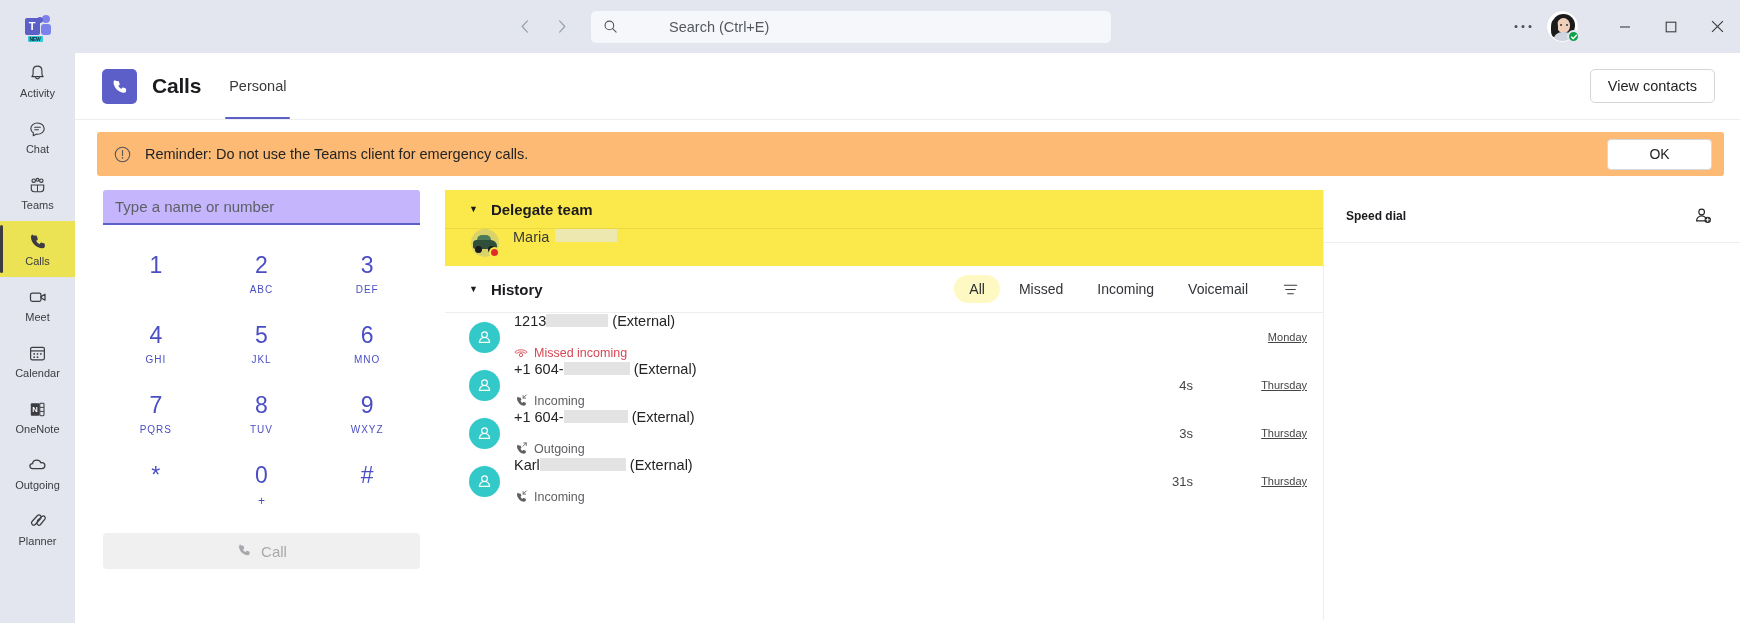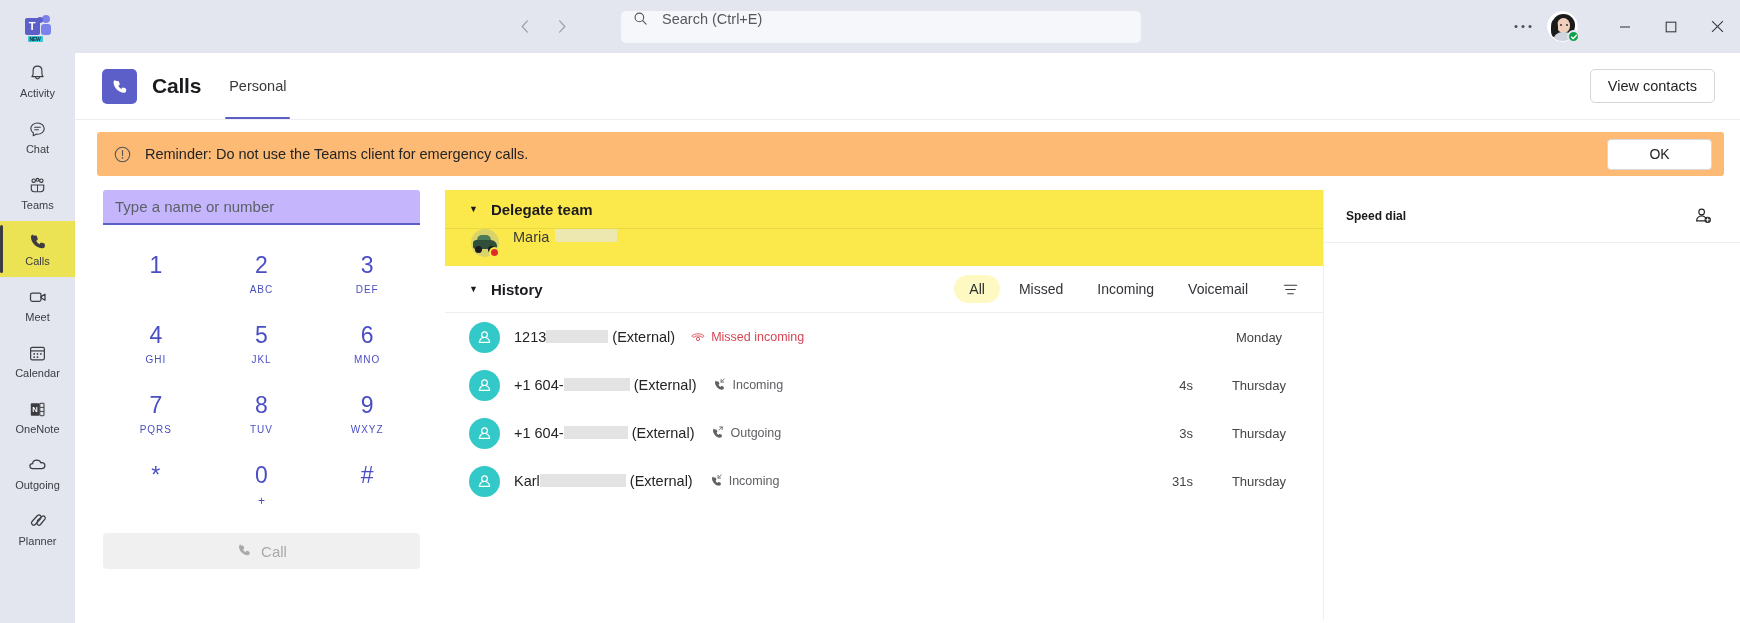--- a/index.html
+++ b/index.html
@@ -30,23 +30,24 @@
   .teams-logo .newbadge {
     position:absolute; left:3px; bottom:-3px; background:#33c9d6; color:#123;
     font-size:5px; font-weight:bold; padding:0 2px; border-radius:1px; letter-spacing:-.2px;
   }
   .nav-arrows { display: flex; gap: 4px; margin-left: 434px; }
   .nav-btn {
     width: 32px; height: 32px; display: flex; align-items: center; justify-content: center;
     color: #9aa0ad; font-size: 17px; border-radius: 4px; cursor: pointer;
   }
   .searchbox {
-    margin-left: 44px; width: 520px; height: 32px; background: #f6f7fb;
-    border-radius: 5px; display: flex; padding: 0 12px;
+    margin-left: 14px; width: 520px; height: 32px; background: #f6f7fb;
+    border-radius: 5px; display: flex; align-items: center; padding: 0 12px;
     cursor: text;
+    gap: 37px;
   }
   .searchbox .sicon { color: #53565c; font-size: 14px; margin-right: 14px; display:flex; }
   .searchbox .sph { color: #55585e; font-size: 14.5px; }
   .tb-right { margin-left: auto; display: flex; align-items: center; height: 53px; }
   .dots {
     width: 36px; height: 36px; display:flex; align-items:center; justify-content:center;
     color:#4a4d55; font-size: 17px; letter-spacing:1px; cursor:pointer; margin-right: 6px;
   }
   .avatar-wrap { position: relative; width: 31px; height: 31px; margin-right: 24px; cursor:pointer; }
   .avatar {
@@ -196,26 +197,26 @@
   }
   .hist-sep { height:1px; background:#edeef2; margin: 0 0 0 0; }
   .call-row {
     height: 48px; display:flex; align-items:center; padding-left: 24px; padding-right: 16px;
     cursor:pointer;
   }
   .call-av {
     width: 31px; height: 31px; border-radius:50%; background:#33c9c9;
     display:flex; align-items:center; justify-content:center; margin-right: 14px; flex:none;
   }
-  .call-txt { display:flex; flex-direction:row; gap:16px; }
+  .call-txt { display:flex; flex-direction:column; gap:16px; }
   .call-name { font-size: 14.5px; color:#242424; }
   .call-sub { font-size: 12.5px; color:#5f6064; display:flex; align-items:center; gap:6px; }
   .call-sub.missed { color:#d74654; }
   .call-dur { margin-left:auto; font-size: 13px; color:#444; width: 70px; text-align:right; }
-  .call-when { font-size: 13px; color:#444; width: 96px; text-align:center; margin-left: 18px; }
+  .call-when { font-size: 11px; color:#444; width: 96px; text-align:right; margin-left: 18px; text-decoration: underline; }
 
   
   .sd-hdr { height: 52px; display:flex; align-items:center; padding: 0 22px 0 22px; }
   .sd-title { font-size: 12px; font-weight:bold; color:#1b1b1f; }
   .sd-add { margin-left:auto; width:30px; height:30px; display:flex; align-items:center; justify-content:center; cursor:pointer; color:#242424; }
   .sd-sep { height:1px; background:#edeef2; }
 </style>
 </head>
 <body>
 

